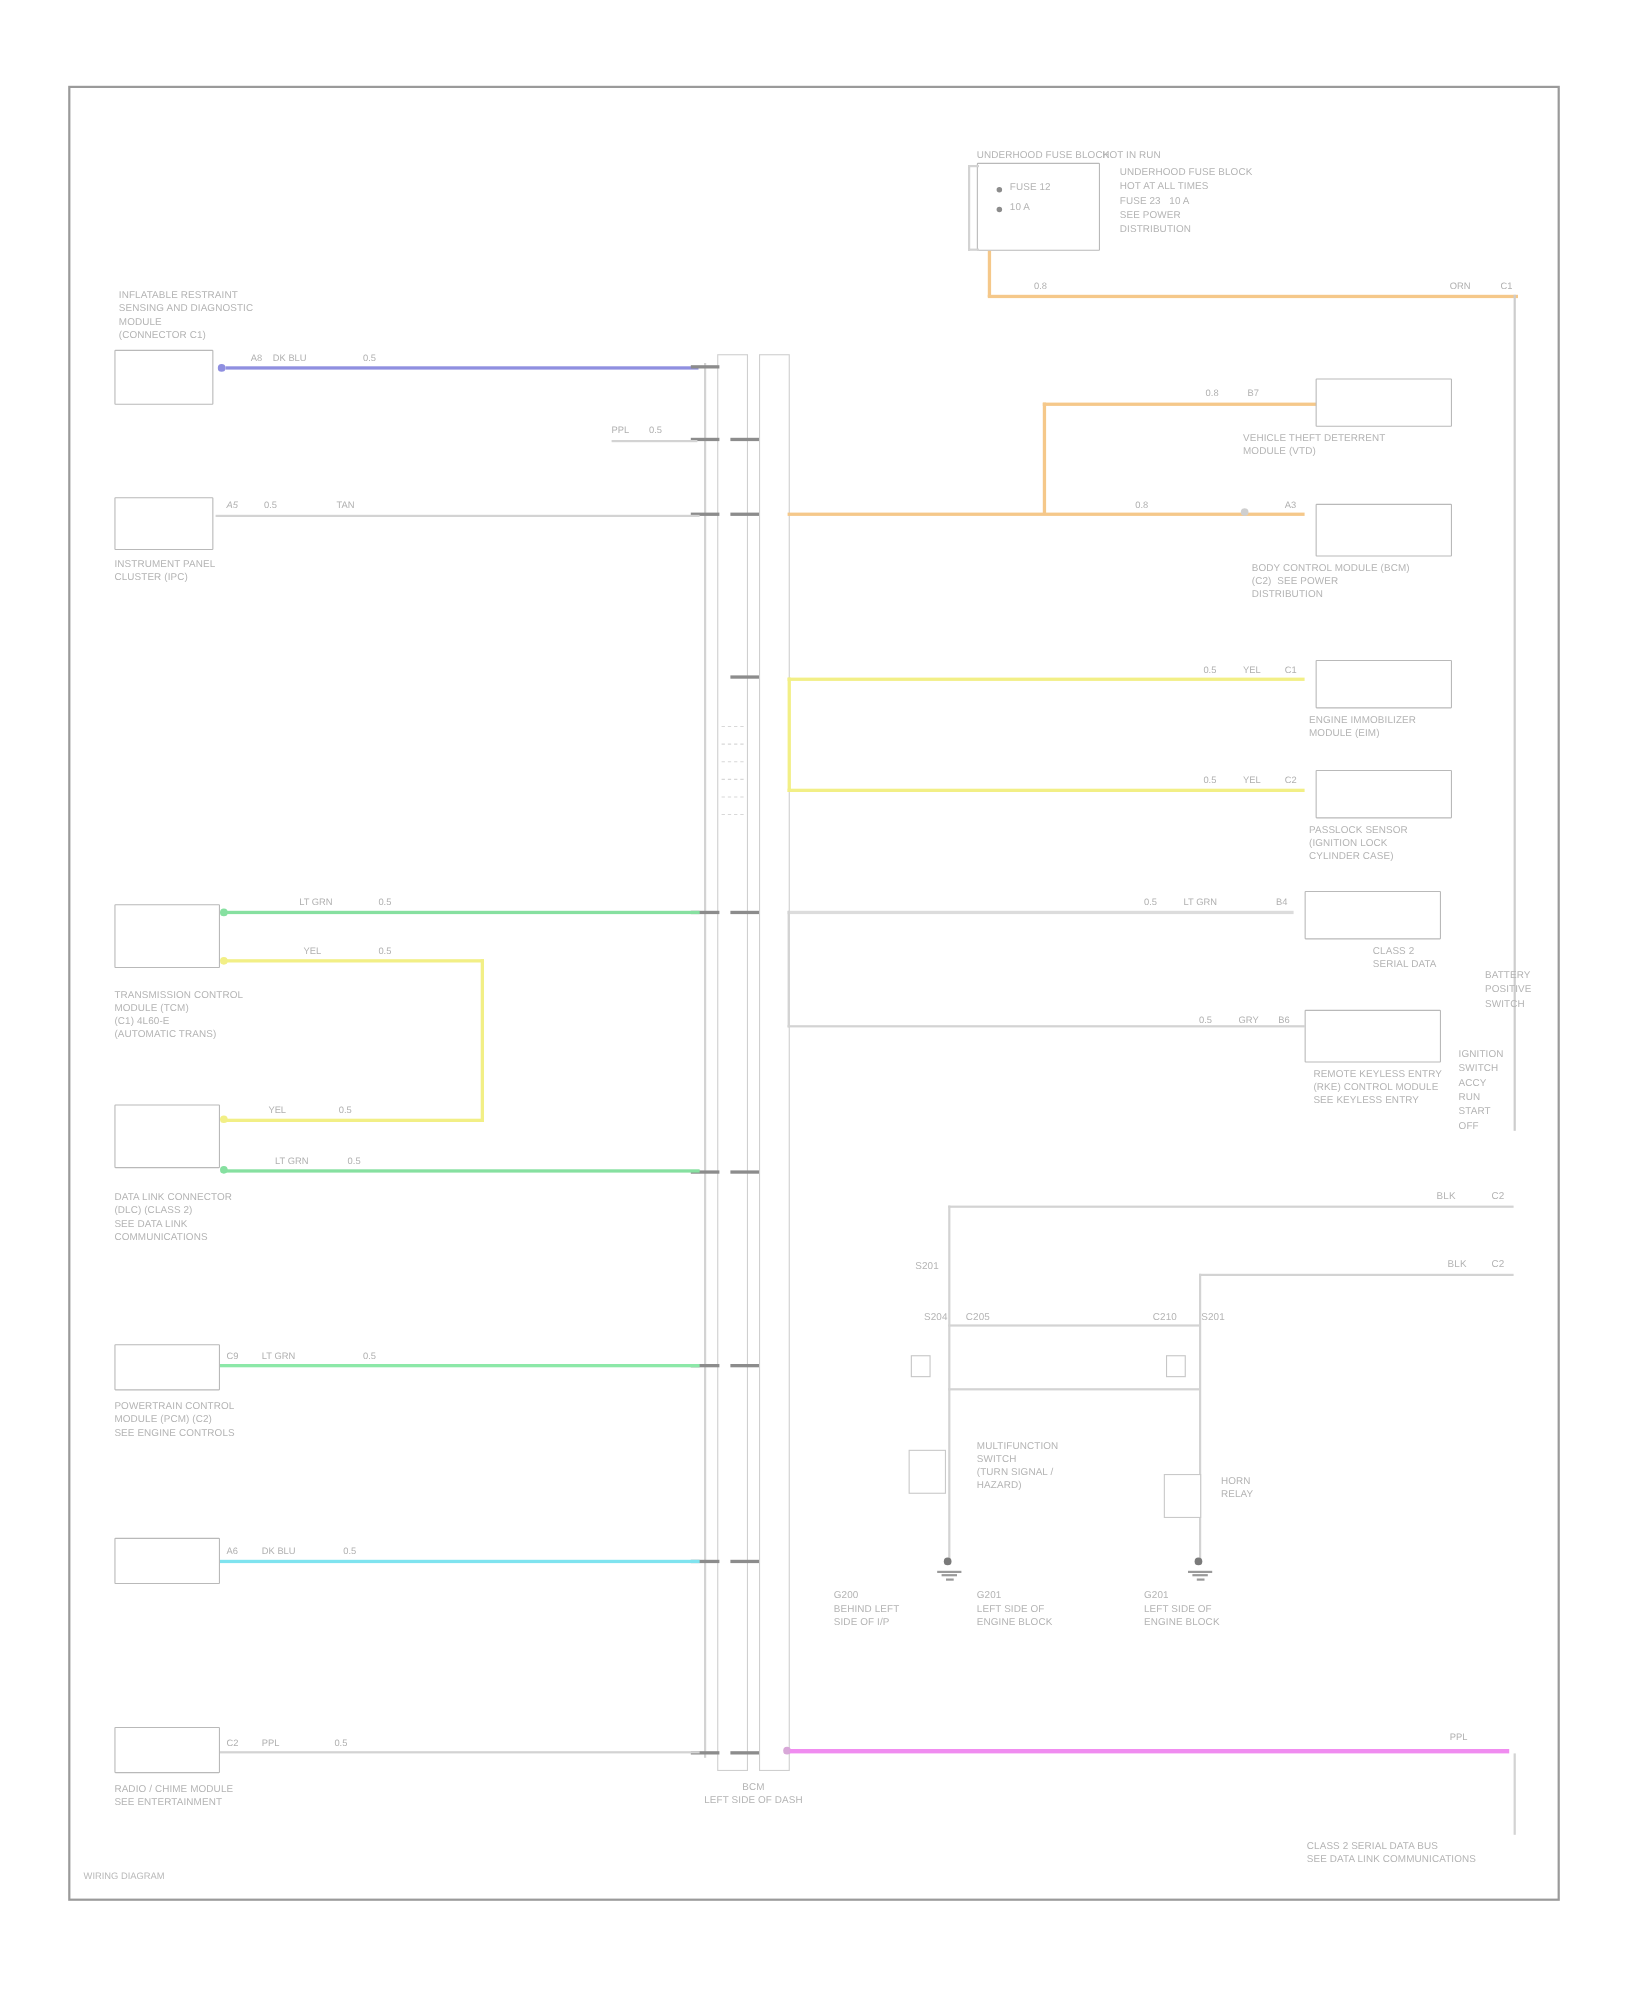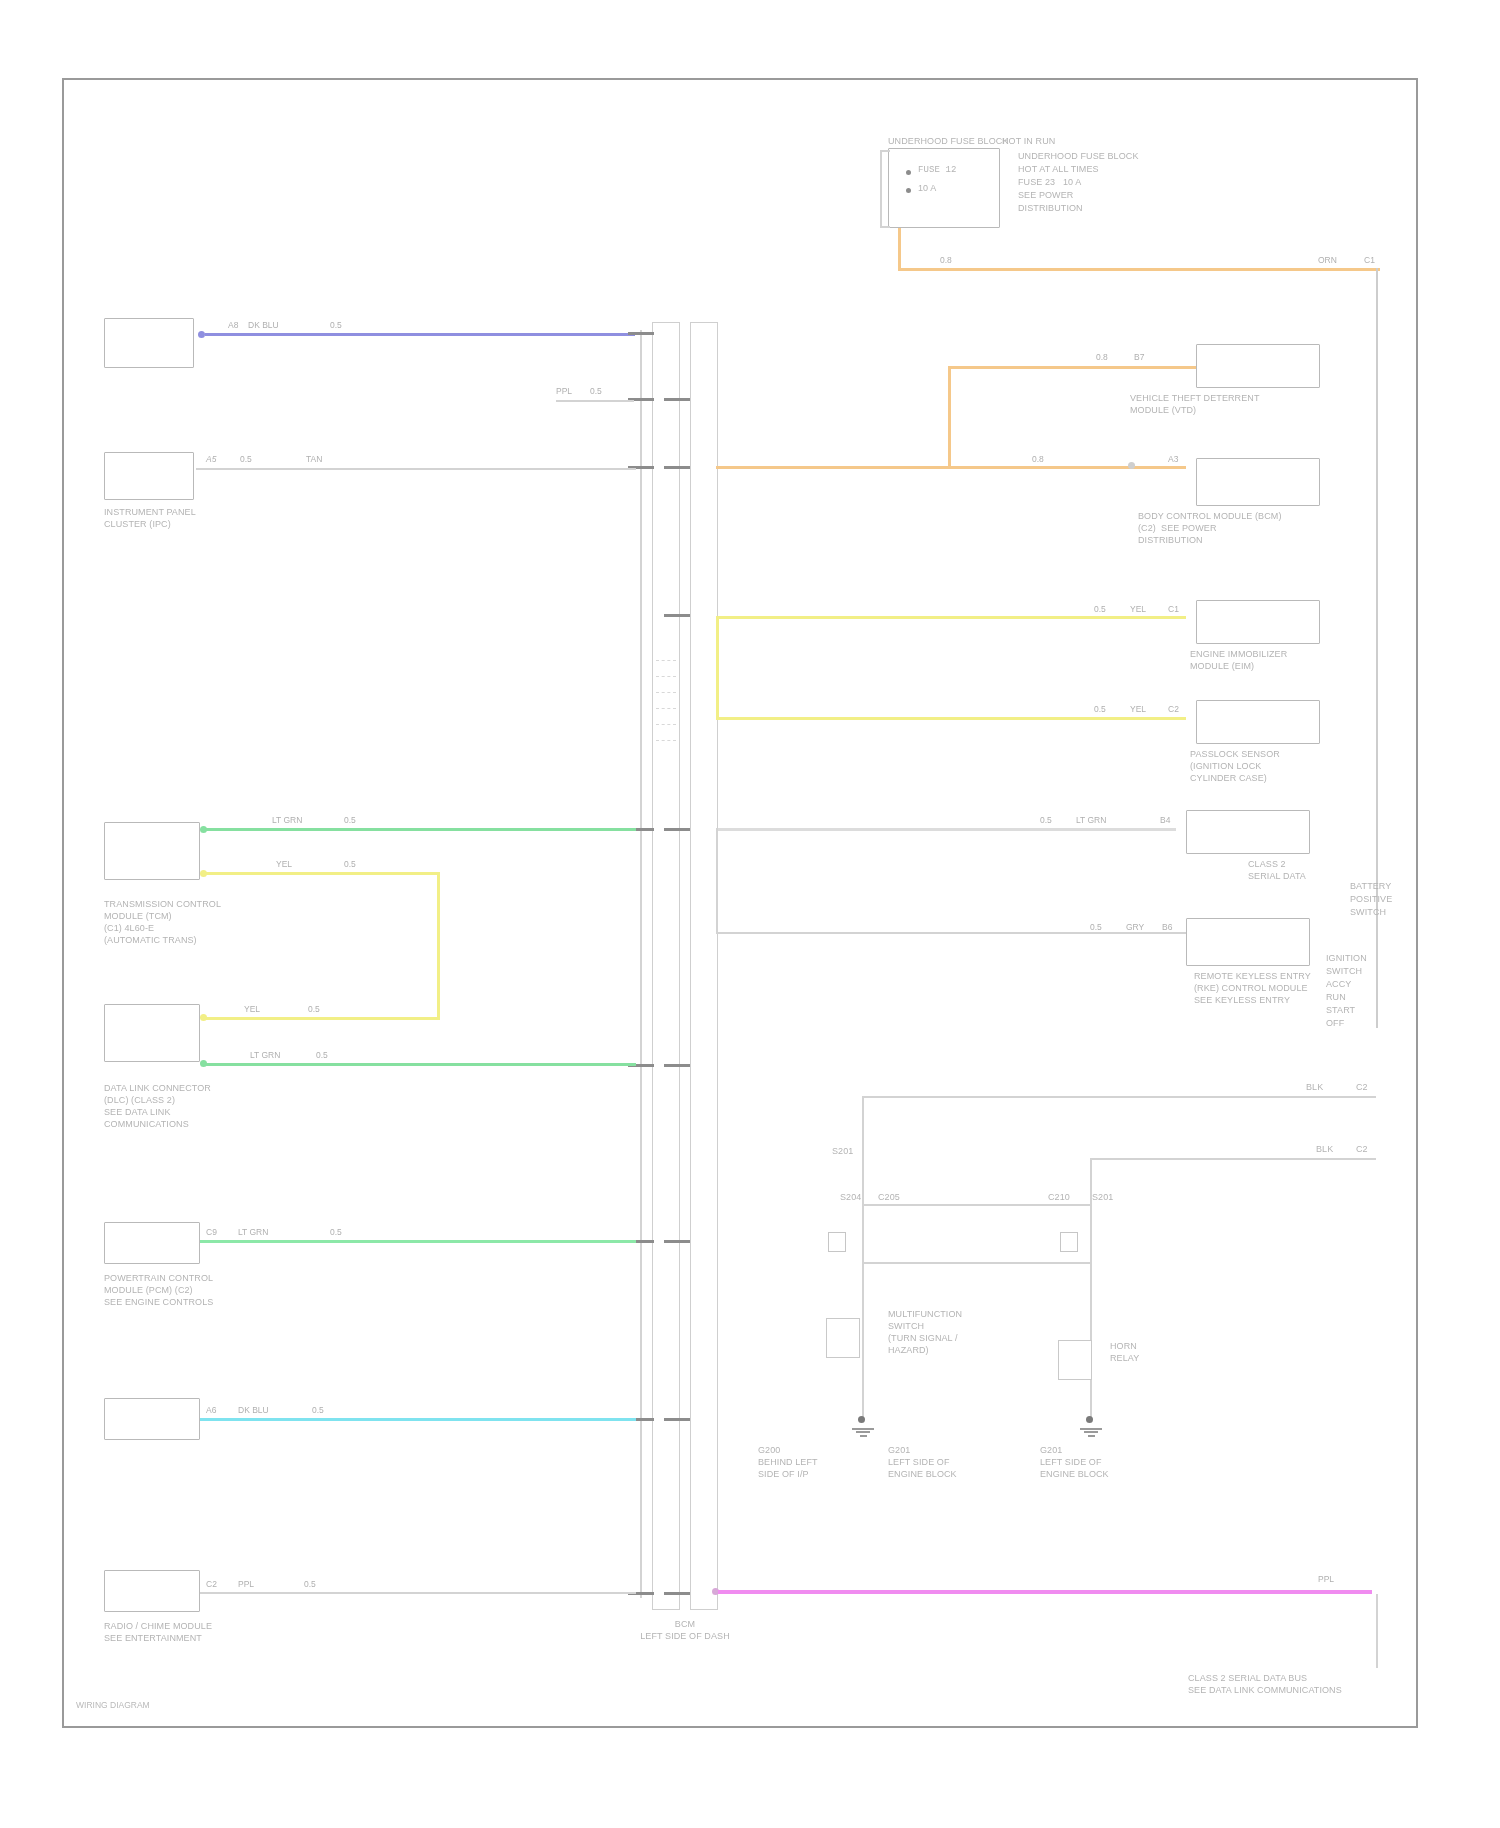--- a/index.html
+++ b/index.html
@@ -133,38 +133,39 @@
 <div id="page">
 
   <div class="page-border"></div>
 
   <div class="cbox" style="left:888px;top:148px;width:112px;height:80px;"></div>
   <div class="cap" style="left:888px;top:136px;width:120px;">UNDERHOOD FUSE BLOCK</div>
   <div class="cap" style="left:1002px;top:136px;width:60px;">HOT IN RUN</div>
 
   <div class="pindot" style="left:906px;top:170px;"></div>
   <div class="pindot" style="left:906px;top:188px;"></div>
-  <div class="cap" style="left:918px;top:165px;font-family:Liberation Mono, monospace;">FUSE 12</div>
+  <div class="cap" style="left:918px;top:165px;">FUSE 12</div>
   <div class="cap" style="left:918px;top:183px;">10 A</div>
 
   <div class="gl glv" style="left:880px;top:150px;height:78px;"></div>
   <div class="gl glh" style="left:880px;top:150px;width:10px;"></div>
   <div class="gl glh" style="left:880px;top:226px;width:10px;"></div>
 
   <div class="cap" style="left:1018px;top:150px;width:190px;line-height:13px;"><span>UNDERHOOD FUSE BLOCK</span><br><span>HOT AT ALL TIMES</span><br><span>FUSE 23   10 A</span><br><span>SEE POWER</span><br><span>DISTRIBUTION</span></div>
 
   <div class="w wv" style="left:898px;top:228px;height:42px;background:#f5c88a;"></div>
 
   <div class="w wh" style="left:898px;top:268px;width:482px;background:#f5c88a;"></div>
   <div class="wlab" style="left:940px;top:255px;">0.8</div>
   <div class="wlab" style="left:1318px;top:255px;">ORN</div>
   <div class="wlab" style="left:1364px;top:255px;">C1</div>
 
   <div class="gl glv" style="left:1376px;top:268px;height:760px;background:#cdcdcd;"></div>
 
+  <div class="cap" style="left:108px;top:262px;width:230px;line-height:12px;"><span>INFLATABLE RESTRAINT</span><br><span>SENSING AND DIAGNOSTIC</span><br><span>MODULE</span><br><span>(CONNECTOR C1)</span></div>
   <div class="cbox" style="left:104px;top:318px;width:90px;height:50px;"></div>
   <div class="splice" style="left:198px;top:331px;background:#8f8fe0;"></div>
   <div class="w wh" style="left:205px;top:333px;width:430px;background:#8f8fe0;"></div>
   <div class="wlab" style="left:228px;top:320px;">A8</div>
   <div class="wlab" style="left:248px;top:320px;">DK BLU</div>
   <div class="wlab" style="left:330px;top:320px;">0.5</div>
 
   <div class="bus" style="left:652px;top:322px;width:28px;height:1288px;"></div>
   <div class="bus" style="left:690px;top:322px;width:28px;height:1288px;"></div>
   <div class="gl glv" style="left:640px;top:330px;height:1268px;"></div>

